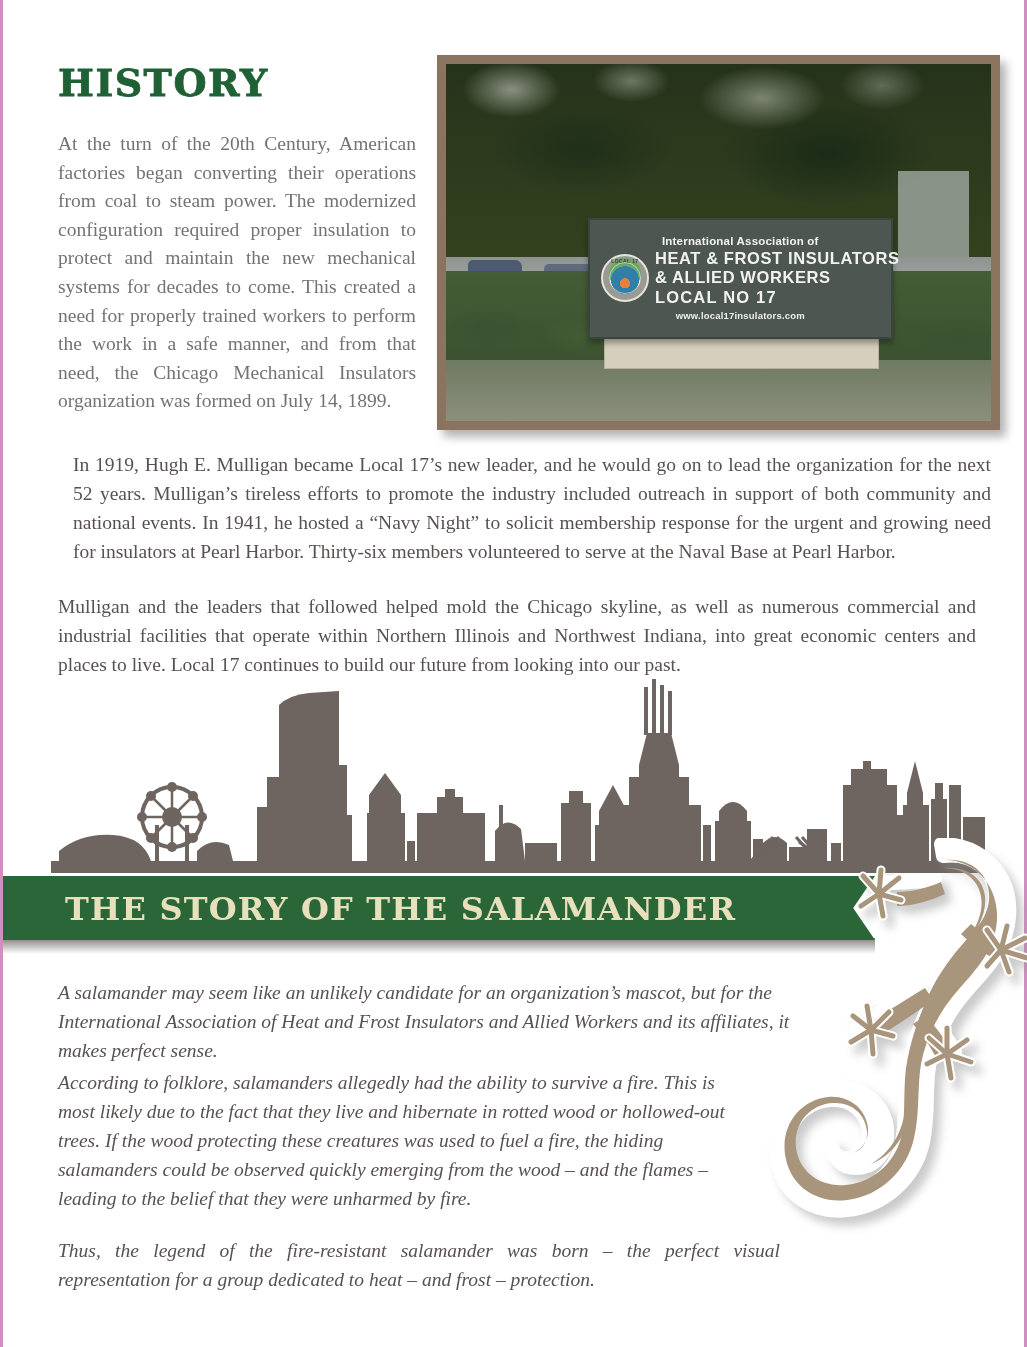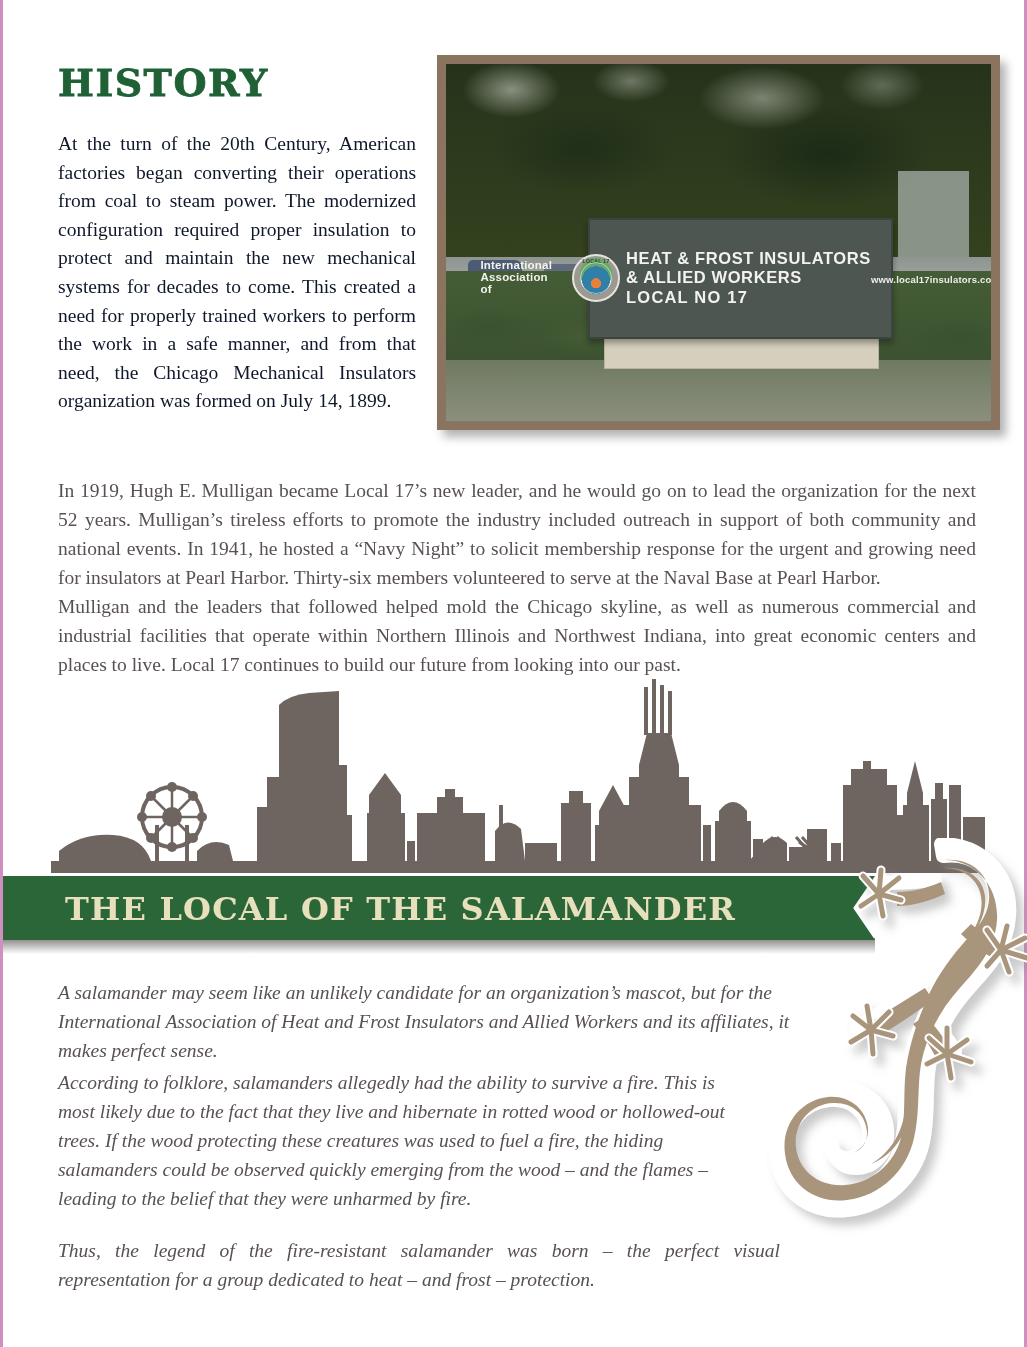--- a/index.html
+++ b/index.html
@@ -27,21 +27,21 @@
     letter-spacing:1.5px;
     color:#1f6135;
     line-height:1;
     -webkit-text-stroke:0.8px #1f6135;
   }
 
   
   .col-text{
     position:absolute;left:55px;top:130px;width:358px;
     font-size:19.5px;line-height:28.6px;
-    color:#0f172a;
+    color:#737373;
     text-align:justify;
     text-justify:inter-word;
   }
 
   
   .photo-frame{
     position:absolute;left:434px;top:55px;width:563px;height:375px;
     background:#8a7460;
     padding:9px;
     box-sizing:border-box;
@@ -108,21 +108,21 @@
   }
   .sign-l1{color:#f2f2ee;font-family:"Liberation Sans",sans-serif;font-weight:bold;
     font-size:11.5px;letter-spacing:.2px;margin-bottom:2px;}
   .sign-l2,.sign-l3{color:#f2f2ee;font-family:"Liberation Sans",sans-serif;font-weight:bold;
     font-size:16.5px;letter-spacing:.6px;line-height:19px;
     transform:scaleX(1.0);white-space:nowrap;}
   .sign-l4{color:#f2f2ee;font-family:"Liberation Sans",sans-serif;font-weight:bold;
     font-size:16.5px;letter-spacing:1.2px;line-height:20px;}
   .sign-l5{color:#eeeeea;font-family:"Liberation Sans",sans-serif;font-weight:bold;
     font-size:9.5px;letter-spacing:.2px;margin-top:3px;}
-  .sign-rows{display:flex;flex-direction:row;align-items:center;}
+  .sign-rows{display:flex;flex-direction:column;align-items:center;}
   .sign-mid{display:flex;align-items:center;gap:6px;width:100%;justify-content:center;padding-left:20px;}
   .sign-logo{
     width:44px;height:44px;border-radius:50%;
     background:
       radial-gradient(circle at 50% 62%, #e8803a 0 14%, transparent 15%),
       radial-gradient(circle at 50% 55%, #2f7fa8 0 42%, transparent 43%),
       radial-gradient(circle at 50% 40%, #6aa86a 0 46%, transparent 47%),
       radial-gradient(circle at 50% 50%, #e9e6dd 0 49%, #9a9a92 50%);
     border:2px solid #e6e3da;
     flex:0 0 auto;position:relative;
@@ -136,21 +136,21 @@
     font-family:"Liberation Sans",sans-serif;font-size:5px;font-weight:bold;
     color:#3a3a34;letter-spacing:.4px;
   }
 
   
   .wide{
     position:absolute;left:55px;width:918px;
     font-size:19.5px;line-height:29px;color:#595151;
     text-align:justify;text-justify:inter-word;
   }
-  #p-mulligan{top:476px;}
+  #p-mulligan{top:450px;margin-left:15px;}
   #p-skyline{top:592px;}
 
   
   .skyline{
     position:absolute;left:48px;top:665px;width:934px;height:215px;
   }
   .skyline svg{display:block;width:100%;height:100%;}
 
   
   .banner-shadow{
@@ -330,21 +330,21 @@
         <rect x="884" y="118" width="8" height="18"></rect>
         <rect x="912" y="152" width="22" height="44"></rect>
         <rect x="832" y="150" width="22" height="46"></rect>
         <rect x="756" y="164" width="20" height="32"></rect>
       </g>
     </svg>
   </div>
 
   <div class="banner-shadow"></div>
   <div class="banner"></div>
-  <div class="banner-title">THE LOCAL OF THE SALAMANDER</div>
+  <div class="banner-title">THE STORY OF THE SALAMANDER</div>
 
   <div class="sal-text" id="sal-p1">A salamander may seem like an unlikely candidate for an organization’s mascot, but for the International Association of Heat and Frost Insulators and Allied Workers and its affiliates, it makes perfect sense.</div>
   <div class="sal-text" id="sal-p2">According to folklore, salamanders allegedly had the ability to survive a fire. This is most likely due to the fact that they live and hibernate in rotted wood or hollowed-out trees. If the wood protecting these creatures was used to fuel a fire, the hiding salamanders could be observed quickly emerging from the wood – and the flames – leading to the belief that they were unharmed by fire.</div>
   <div class="sal-text" id="sal-p3">Thus, the legend of the fire-resistant salamander was born – the perfect visual representation for a group dedicated to heat – and frost – protection.</div>
 
   <div class="salamander">
     <svg viewBox="0 0 300 412" aria-hidden="true">
       <defs>
         <filter id="salshadow" x="-25%" y="-25%" width="160%" height="160%">
           <feDropShadow dx="7" dy="8" stdDeviation="5" flood-color="#8a8a8a" flood-opacity="0.45"></feDropShadow>

